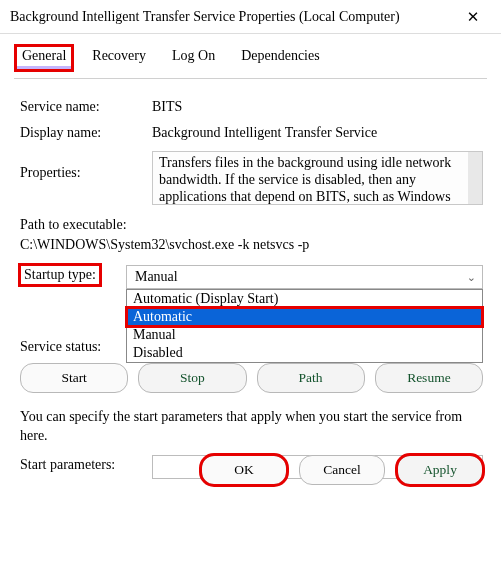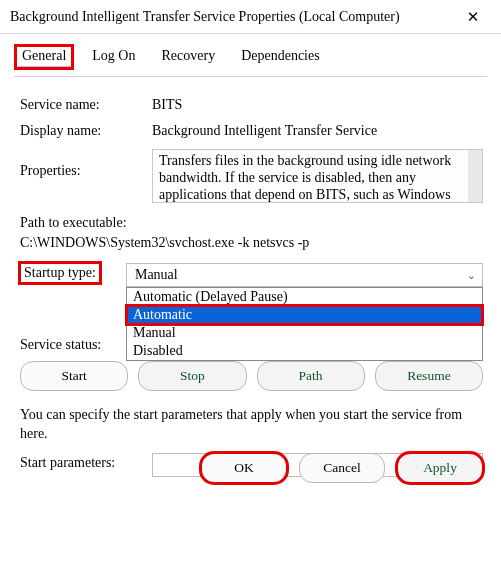--- a/index.html
+++ b/index.html
@@ -3,21 +3,21 @@
 <meta charset="utf-8">
 <style>
   * { box-sizing: border-box; font-family: Liberation Serif, serif; }
   body { margin: 0; background: #fff; width: 501px; height: 581px; overflow: hidden; color: #000; }
   .titlebar { display: flex; align-items: center; height: 34px; padding: 0 8px 0 10px; font-size: 14px; border-bottom: 1px solid #ddd; }
   .titlebar .title { flex: 1; }
   .close-x { width: 40px; text-align: center; font-size: 15px; }
   .content { padding: 8px 14px 12px 14px; position: relative; }
   .tabs { display: flex; gap: 14px; padding: 4px 2px 8px 2px; font-size: 14px; border-bottom: 1px solid #d0d0d0; }
   .tab { padding: 2px 6px; }
-  .tab.active { border-bottom: 2px solid #c4b5fd; }
+  .tab.active { border-bottom: 4px solid #c4b5fd; }
   .hl-red { outline: 3px solid #e60000; outline-offset: -1px; }
   .form-area { padding: 10px 4px 0 6px; font-size: 14px; }
   .row { display: flex; align-items: flex-start; margin: 8px 0; justify-content: center; }
   .lbl { width: 132px; flex-shrink: 0; padding-top: 2px; }
   .val { flex: 1; padding-top: 2px; }
   .desc-box { flex: 1; height: 54px; border: 1px solid #c8c8c8; padding: 2px 6px; overflow: hidden; line-height: 17px; background: #fdfdfd; position: relative; }
   .desc-scroll { position: absolute; right: 0; top: 0; bottom: 0; width: 14px; background: #e8e8e8; }
   .path-block { margin: 10px 0 8px 0; line-height: 20px; }
   .select-box { flex: 1; border: 1px solid #bcbcbc; height: 24px; display: flex; align-items: center; padding: 0 8px; position: relative; background: #fff; }
   .select-box .chev { position: absolute; right: 6px; font-size: 11px; color: #666; }
@@ -40,22 +40,22 @@
 
 <div class="titlebar">
   <span class="title">Background Intelligent Transfer Service Properties (Local Computer)</span>
   <span class="close-x">✕</span>
 </div>
 
 <div class="content">
 
   <div class="tabs">
     <div class="tab active hl-red">General</div>
+    <div class="tab">Recovery</div>
     <div class="tab">Log On</div>
-    <div class="tab">Recovery</div>
     <div class="tab">Dependencies</div>
   </div>
 
   <div class="form-area">
 
     <div class="row">
       <div class="lbl">Service name:</div>
       <div class="val">BITS</div>
     </div>
 
@@ -78,21 +78,21 @@
     </div>
 
     <div class="row" style="margin-top:10px; position:relative;">
       <div class="lbl hl-red" style="width:auto; padding:2px 4px; margin-right:26px;">Startup type:</div>
       <div class="drop-wrap">
         <div class="select-box">
           <span>Manual</span>
           <span class="chev">⌄</span>
         </div>
         <div class="dropdown" style="left:0;">
-          <div class="opt">Automatic (Delayed Pause)</div>
+          <div class="opt">Automatic (Display Start)</div>
           <div class="opt sel hl-red">Automatic</div>
           <div class="opt">Manual</div>
           <div class="opt">Disabled</div>
         </div>
       </div>
     </div>
 
     <div class="status-row">
       <div class="lbl">Service status:</div>
       <div>Stopped</div>

